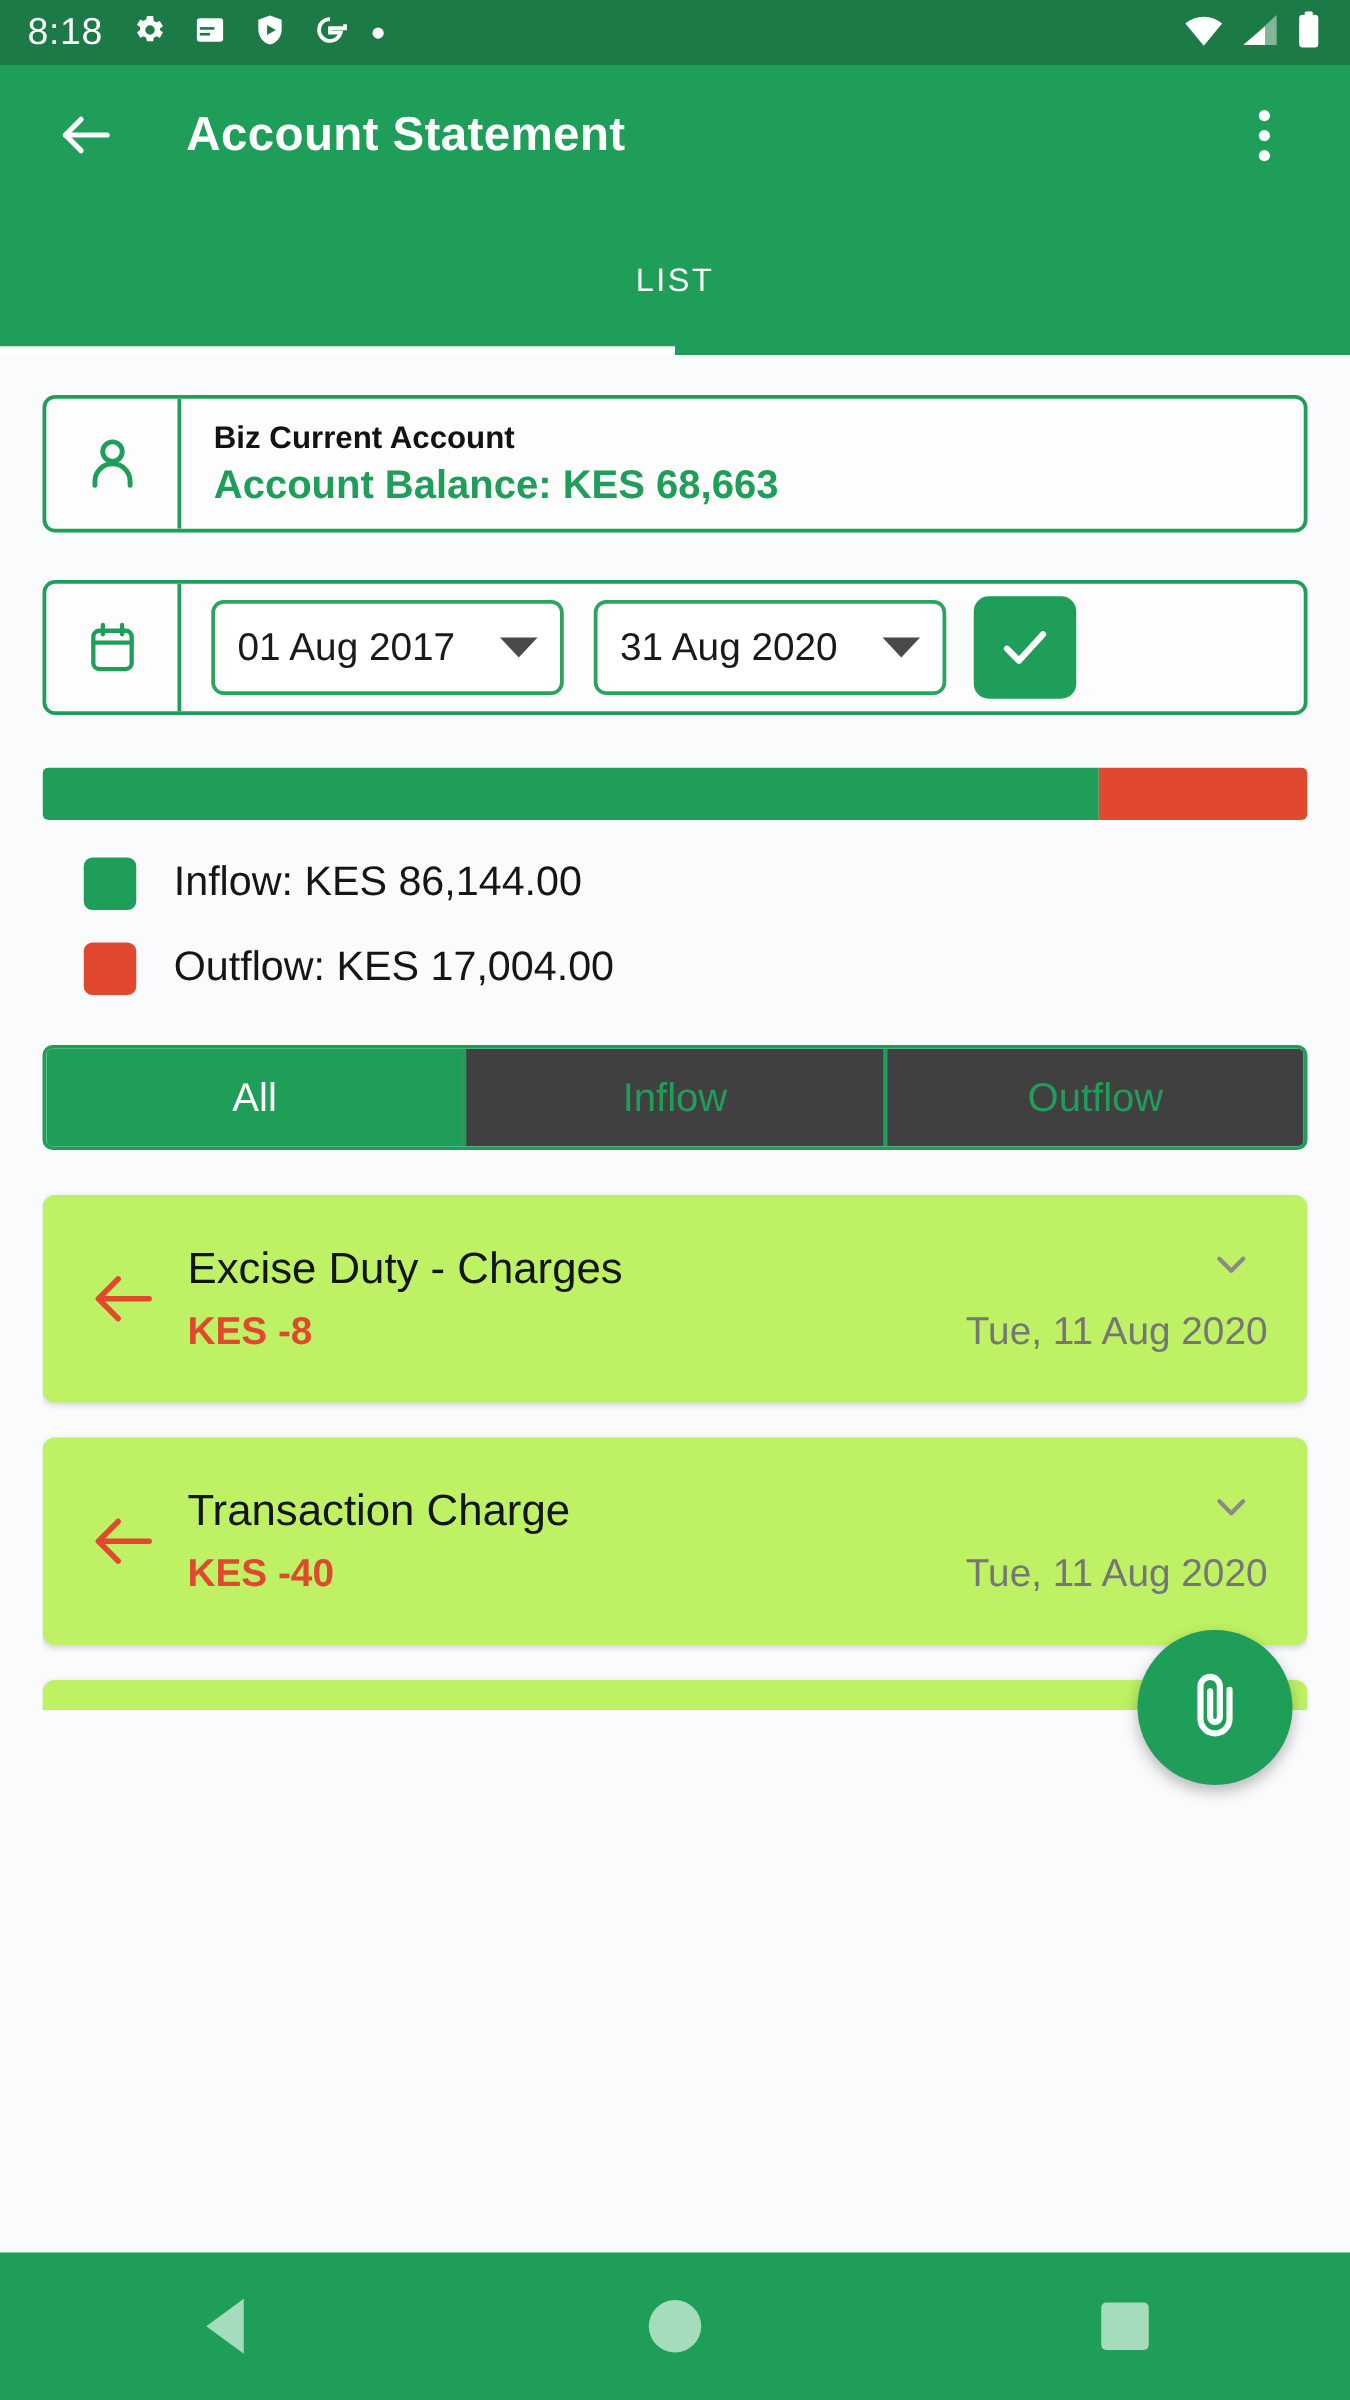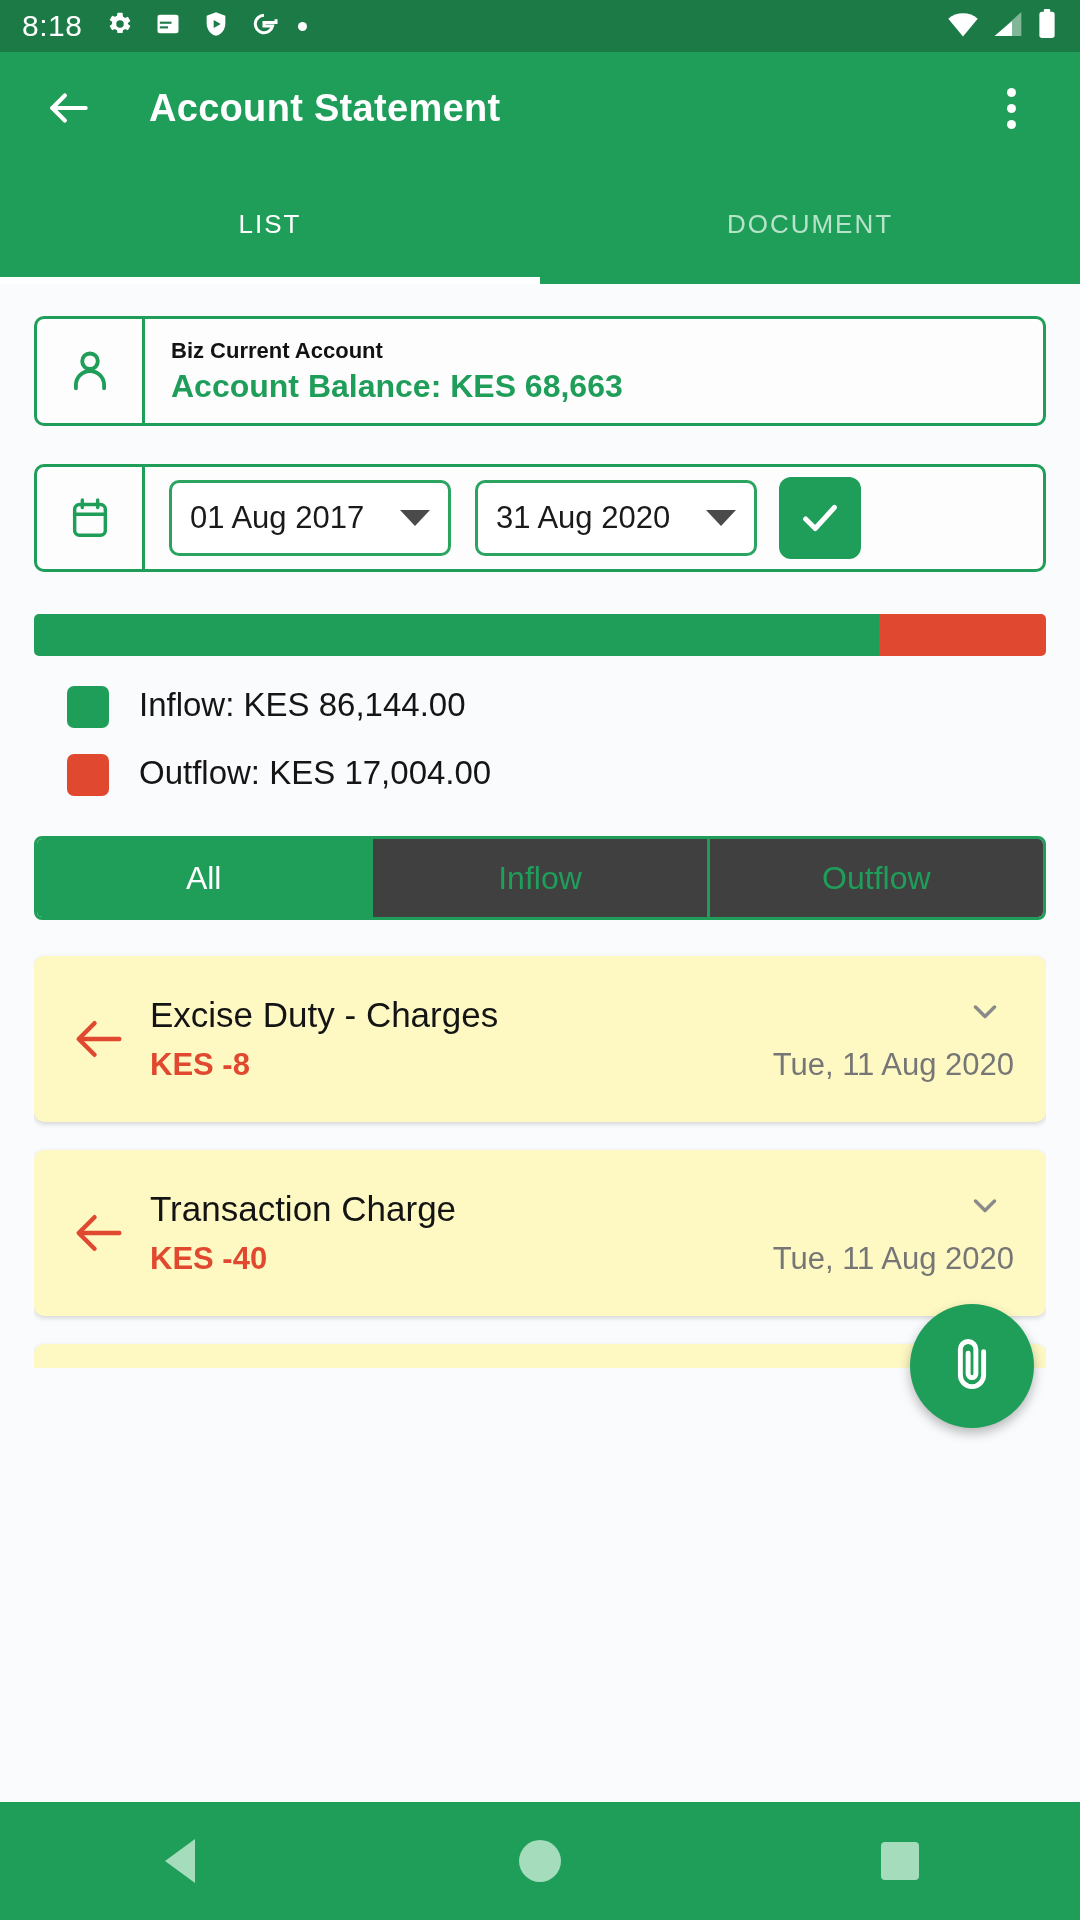--- a/index.html
+++ b/index.html
@@ -52,21 +52,21 @@
   .acct-card {
     margin-top:32px; height:110px; display:flex;
     border:3px solid #1f9e5a; border-radius:10px; background:#fdfdfd;
     overflow:hidden;
   }
   .acct-icon-cell {
     width:108px; display:flex; align-items:center; justify-content:center;
     border-right:3px solid #1f9e5a;
   }
   .acct-text { padding-left:26px; display:flex; flex-direction:column; justify-content:center; gap:4px; }
-  .acct-name { font-size:22px; font-weight:700; color:#121212; }
+  .acct-name { font-size:25px; font-weight:700; color:#121212; }
   .acct-balance { font-size:32px; font-weight:700; color:#1f9e5a; }
 
   .date-card {
     margin-top:38px; height:108px; display:flex; align-items:center;
     border:3px solid #1f9e5a; border-radius:10px; background:#fdfdfd;
   }
   .date-icon-cell {
     width:108px; height:100%; display:flex; align-items:center; justify-content:center;
     border-right:3px solid #1f9e5a;
   }
@@ -103,21 +103,21 @@
   .seg {
     flex:1; display:flex; align-items:center; justify-content:center;
     font-size:32px; font-weight:400;
   }
   .seg.active { background:#1f9e5a; color:#fff; }
   .seg.idle { color:#1f9e5a; background:#404040; border-left:3px solid #1f9e5a; }
   .seg.idle:first-child { border-left:none; }
 
   .txn-list { margin-top:36px; display:flex; flex-direction:column; gap:28px; }
   .txn-card {
-    position:relative; height:166px; background:#fef9c3; border-radius:10px;
+    position:relative; height:166px; background:#bef264; border-radius:10px;
     box-shadow:0 2px 5px rgba(0,0,0,.16);
     display:flex; align-items:center; padding:0 26px;
   }
   .txn-arrow { width:78px; display:flex; align-items:center; justify-content:center; }
   .txn-body { flex:1; display:flex; flex-direction:column; gap:12px; padding-left:12px; }
   .txn-title { font-size:35px; color:#141414; font-weight:400; }
   .txn-amt-row { display:flex; align-items:baseline; }
   .txn-amount { font-size:31px; font-weight:700; }
   .txn-amount.neg { color:#e0492f;text-align:right; }
   .txn-date { margin-left:auto; font-size:31px; color:#767676; padding-right:6px; }
@@ -206,21 +206,20 @@
       </div>
       <div class="appbar-title">Account Statement</div>
       <div class="kebab">
         <span></span>
         <span></span>
         <span></span>
       </div>
     </div>
     <div class="tabs">
       <div class="tab active">LIST</div>
-      <div class="tab inactive">DOCUMENT</div>
       <div class="tab-underline"></div>
     </div>
   </div>
 
   <div class="content">
 
     <div class="acct-card">
       <div class="acct-icon-cell">
         <svg width="52" height="52" viewBox="0 0 24 24" fill="none" stroke="#1f9e5a" stroke-width="1.8" stroke-linecap="round">
           <circle cx="12" cy="7.5" r="3.6"></circle>

